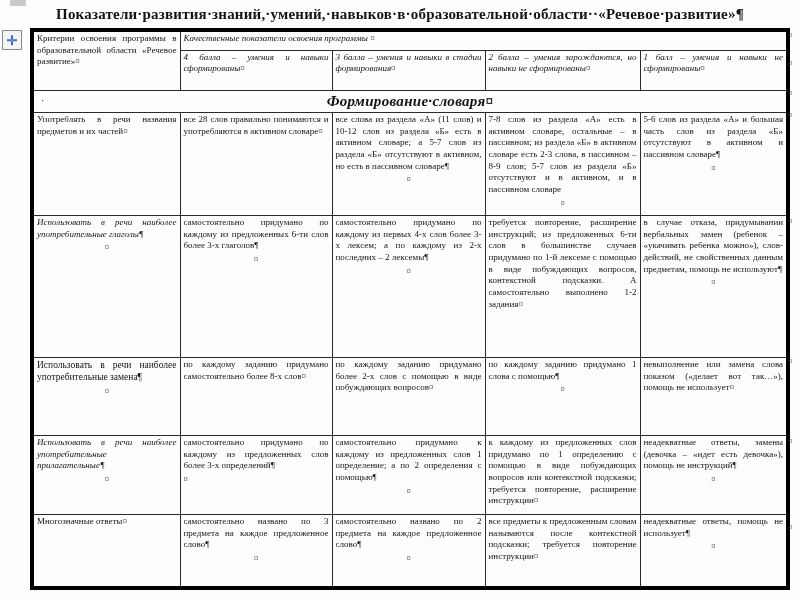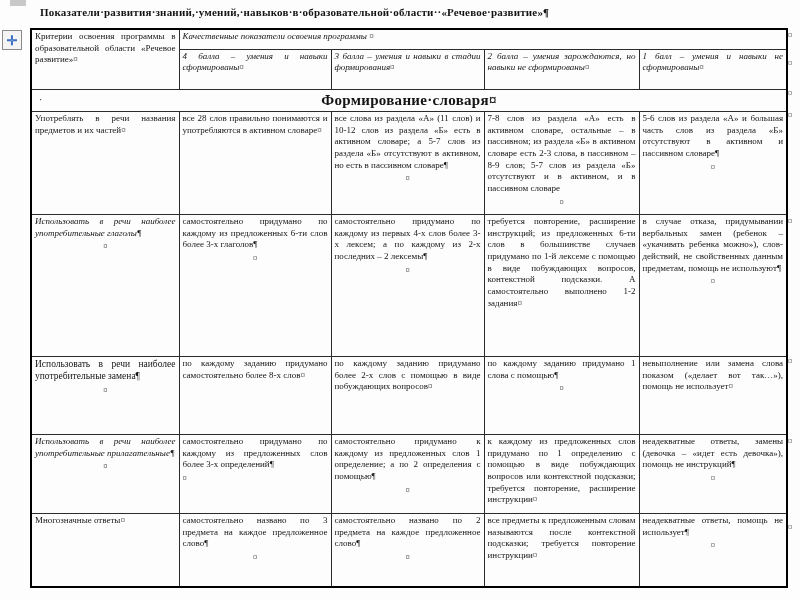--- a/index.html
+++ b/index.html
@@ -1,36 +1,36 @@
 <!DOCTYPE html>
 <html><head>
 <meta charset="utf-8">
 <style>
   html,body{margin:0;padding:0;}
   body{width:800px;height:600px;background:#ffffff;overflow:hidden;
        font-family:"Liberation Serif","DejaVu Serif",serif;color:#141414;}
   .page{position:relative;width:800px;height:600px;background:#fdfdfd;}
   .artifact{position:absolute;left:10px;top:0;width:16px;height:6px;background:#c9c9c9;}
-  .doc-title{position:absolute;left:40px;top:6px;width:720px;text-align:left;
-             font-weight:bold;font-size:11px;letter-spacing:.2px;}
+  .doc-title{position:absolute;left:40px;top:6px;width:720px;text-align:center;
+             font-weight:bold;font-size:15px;letter-spacing:.2px;}
   .move-handle{position:absolute;left:2px;top:30px;width:18px;height:18px;
                border:1px solid #8a8a8a;background:#f4f4f4;display:flex;
                align-items:center;justify-content:center;cursor:move;}
   .move-handle span{font-size:13px;line-height:1;color:#3b6fc4;font-weight:bold;}
   table.grid{position:absolute;left:30px;top:28px;border-collapse:collapse;
-             table-layout:fixed;width:756px;border:2px solid #000000;}
+             table-layout:fixed;width:756px;border:4px solid #000000;}
   table.grid td{border:1px solid #2b2b2b;vertical-align:top;padding:1px 3px;
                 font-size:9px;line-height:1.3;text-align:justify;overflow:hidden;}
   td.hd-criteria{font-size:10.5px;text-align:center;vertical-align:middle;line-height:1.35;}
   td.hd-quality{font-size:10px;font-style:italic;text-align:center;vertical-align:middle;}
   td.hd-score{font-size:9.5px;font-style:italic;text-align:center;vertical-align:middle;line-height:1.3;}
   td.section-cell{padding:2px 4px;}
   .section-wrap{position:relative;text-align:center;}
   .section-bullet{position:absolute;left:4px;top:2px;font-size:10px;}
-  .section-text{display:inline-block;font-weight:bold;font-size:15px;letter-spacing:.3px;}
+  .section-text{display:inline-block;font-weight:bold;font-size:15px;letter-spacing:.3px;font-style:italic;}
   td.crit{text-align:center;font-size:10px;}
   td.crit-left{text-align:left;font-size:8.6px;margin-top:20px;}
   td.crit-italic{font-style:italic;}
   td.center{text-align:center;}
   .mark{text-align:center;font-size:8.5px;margin-top:2px;}
   .mark:empty{display:none;}
   .edge-mark{position:absolute;left:788px;font-size:8.5px;color:#333;}
   .mk0{top:30px}.mk1{top:58px}.mk2{top:88px}.mk3{top:110px}
   .mk4{top:216px}.mk5{top:356px}.mk6{top:436px}.mk7{top:522px}
 </style>

